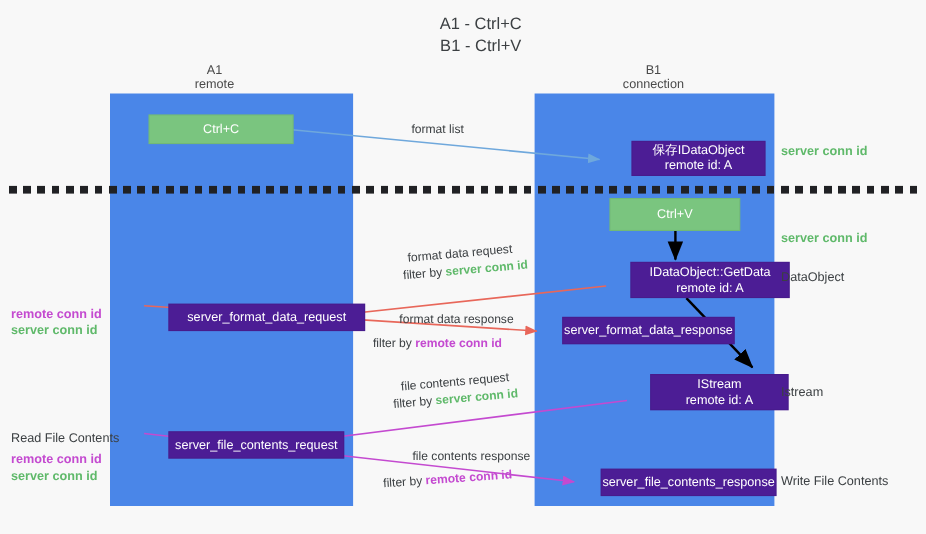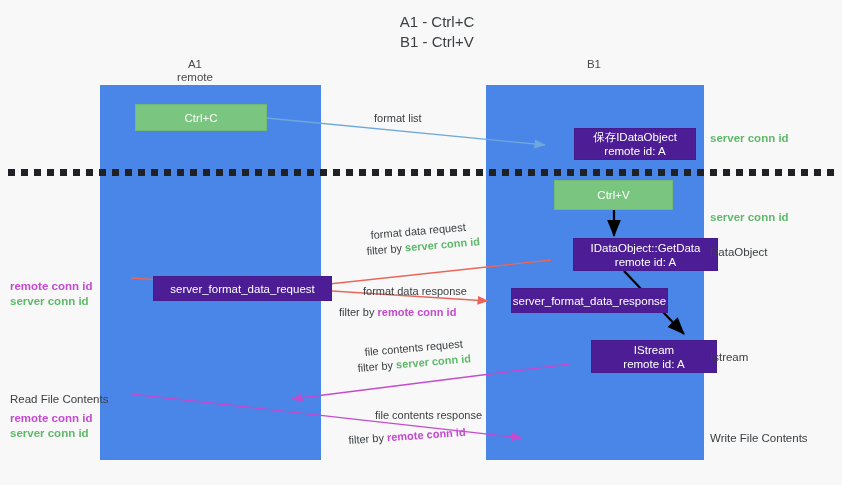--- a/index.html
+++ b/index.html
@@ -74,20 +74,21 @@
     <div>A1 - Ctrl+C</div>
     <div>B1 - Ctrl+V</div>
   </div>
 
   <div class="col-head" style="left:115px;top:58px;">
     <div>A1</div>
     <div>remote</div>
   </div>
   <div class="col-head" style="left:514px;top:58px;">
     <div>B1</div>
+    <div>connection</div>
   </div>
 
   <div class="lane" style="left:100px;top:85px;width:221px;height:375px;"></div>
   <div class="lane" style="left:486px;top:85px;width:218px;height:375px;"></div>
 
   <svg class="edges" viewBox="0 0 842 485">
     <defs>
       <marker id="ah-blue" markerWidth="9" markerHeight="9" refX="7.5" refY="3.2" orient="auto">
         <path d="M0,0 L8,3.2 L0,6.4 z" fill="#6fa8dc"></path>
       </marker>
@@ -120,20 +121,23 @@
   <div class="divider"></div>
 
   <div class="box green" style="left:135px;top:104px;width:132px;height:27px;">
     <div>Ctrl+C</div>
   </div>
 
   <div class="box orange" style="left:131px;top:276px;width:179px;height:25px;">
     <div>server_format_data_request</div>
   </div>
 
+  <div class="box orange" style="left:131px;top:392px;width:160px;height:25px;">
+    <div>server_file_contents_request</div>
+  </div>
 
   <div class="box orange" style="left:552px;top:128px;width:122px;height:32px;">
     <div>保存IDataObject</div>
     <div class="l2">remote id: A</div>
   </div>
 
   <div class="box green" style="left:554px;top:180px;width:119px;height:30px;">
     <div>Ctrl+V</div>
   </div>
 
@@ -144,20 +148,23 @@
 
   <div class="box orange" style="left:489px;top:288px;width:157px;height:25px;">
     <div>server_format_data_response</div>
   </div>
 
   <div class="box orange" style="left:569px;top:340px;width:126px;height:33px;">
     <div>IStream</div>
     <div class="l2">remote id: A</div>
   </div>
 
+  <div class="box orange" style="left:524px;top:426px;width:160px;height:25px;">
+    <div>server_file_contents_response</div>
+  </div>
 
   <div class="side green" style="left:710px;top:131px;">server conn id</div>
   <div class="side green" style="left:710px;top:210px;">server conn id</div>
   <div class="side plain" style="left:710px;top:245px;">DataObject</div>
   <div class="side plain" style="left:710px;top:350px;">Istream</div>
   <div class="side plain" style="left:710px;top:431px;">Write File Contents</div>
 
   <div class="side magenta" style="left:10px;top:279px;">remote conn id</div>
   <div class="side green" style="left:10px;top:294px;">server conn id</div>
 

